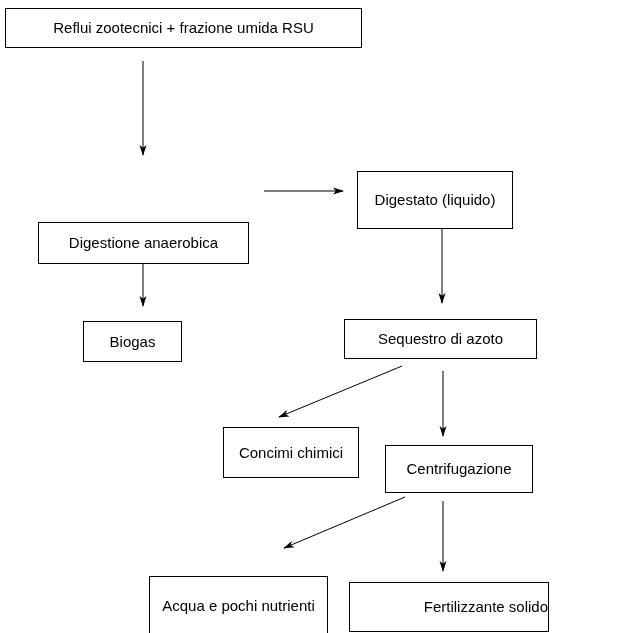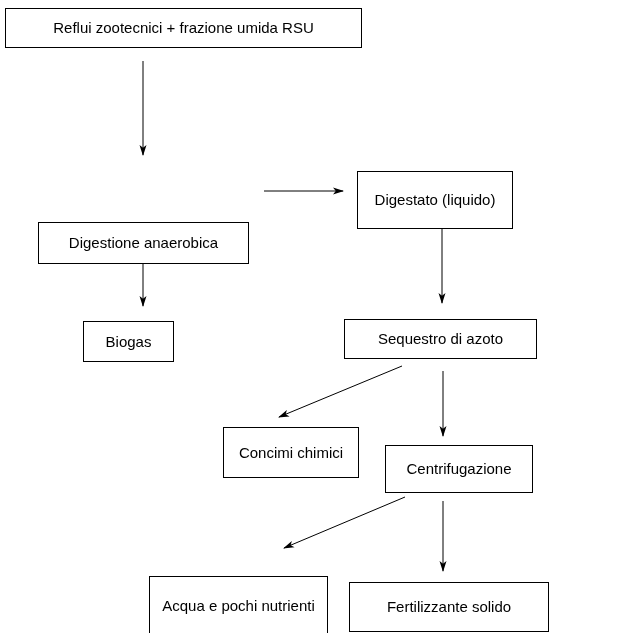--- a/index.html
+++ b/index.html
@@ -32,26 +32,26 @@
     line-height: 1.15;
     display: flex;
     align-items: center;
     justify-content: center;
     text-align: center;
     white-space: nowrap;
   }
   .n-reflui          { left: 5px;   top: 8px;   width: 357px; height: 40px; }
   .n-digestione      { left: 38px;  top: 176px; width: 211px; height: 42px; margin-top: 46px; }
   .n-digestato       { left: 357px; top: 171px; width: 156px; height: 58px; }
-  .n-biogas          { left: 83px;  top: 321px; width: 91px; height: 41px; }
+  .n-biogas          { left: 83px;  top: 321px; width: 99px; height: 41px; }
   .n-sequestro       { left: 344px; top: 319px; width: 193px; height: 40px; }
   .n-concimi         { left: 192px; top: 427px; width: 136px; height: 51px; margin-left: 31px; }
   .n-centrifugazione { left: 385px; top: 445px; width: 148px; height: 48px; }
   .n-acqua           { left: 149px; top: 576px; width: 179px; height: 59px; }
-  .n-fertilizzante   { left: 349px; top: 582px; width: 200px; height: 50px; }
+  .n-fertilizzante   { left: 349px; top: 582px; width: 200px; height: 50px; justify-content: flex-end; }
   line { stroke: #000000; stroke-width: 1; }
 </style>
 </head>
 <body>
 
 <div class="canvas">
 
   <svg class="edges" viewBox="0 0 619 633" xmlns="http://www.w3.org/2000/svg">
     <defs>
       <marker id="arrowhead" viewBox="0 0 11 8" refX="10" refY="4" markerWidth="11" markerHeight="8" orient="auto">

